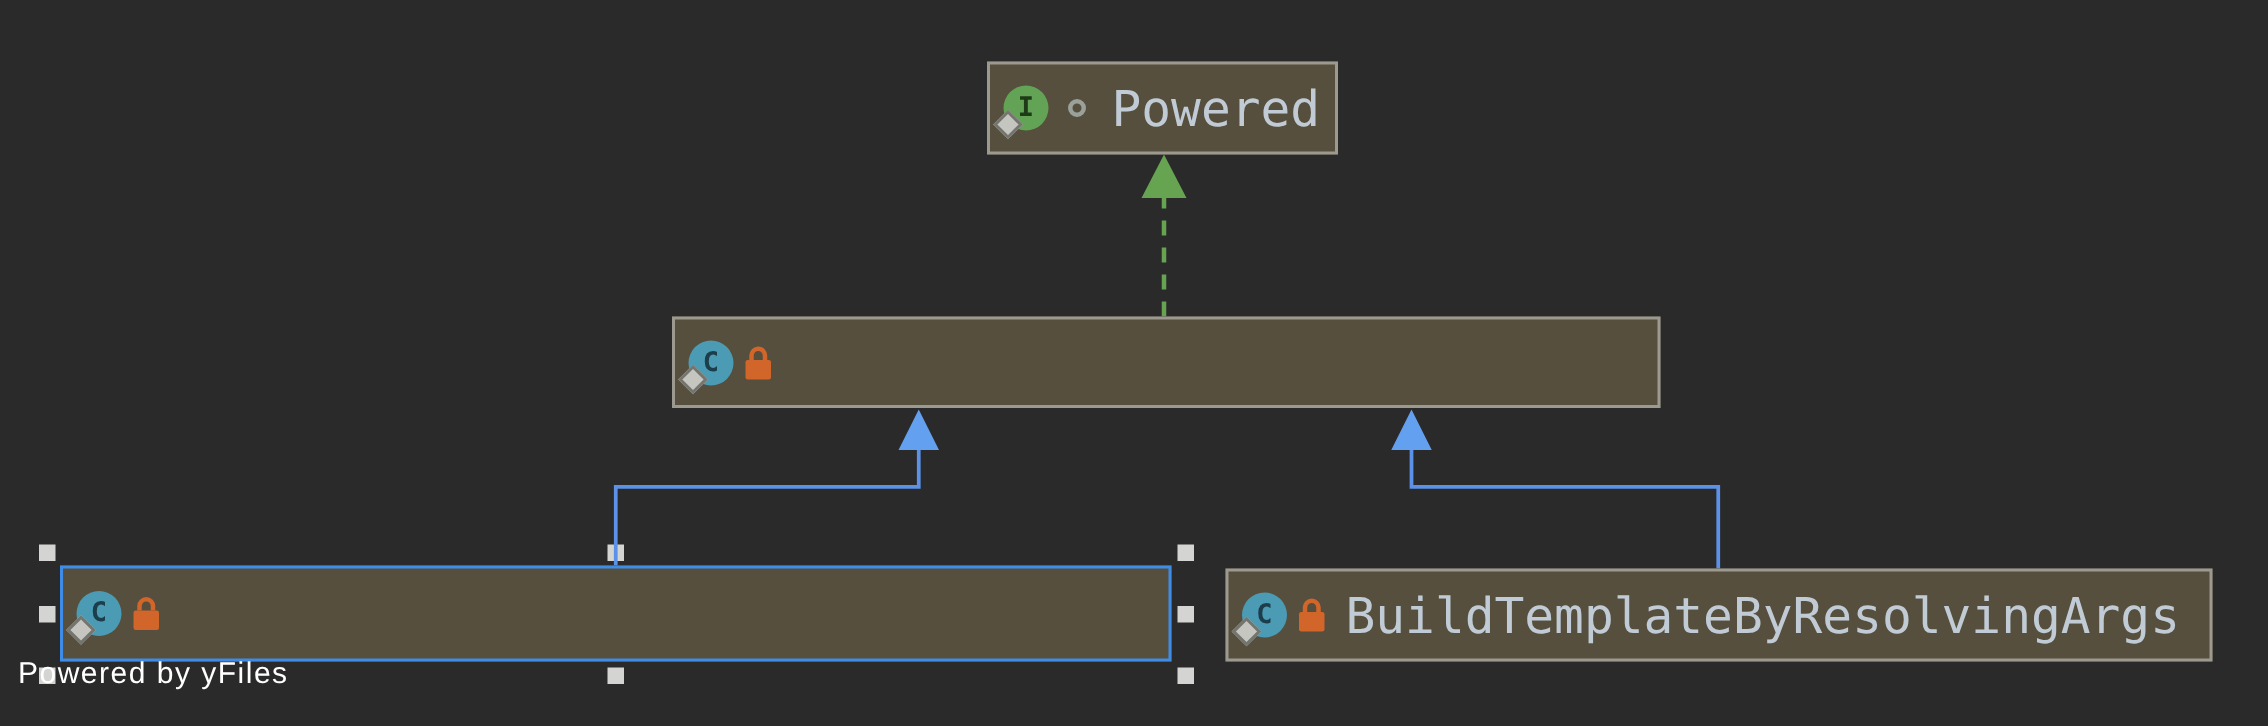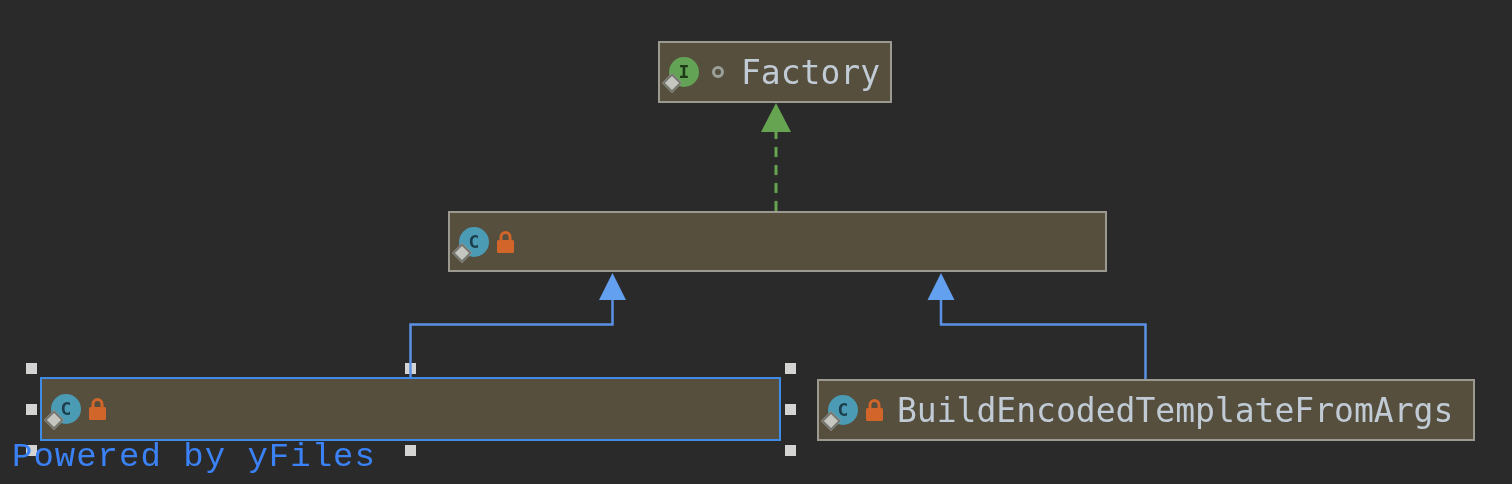--- a/index.html
+++ b/index.html
@@ -33,21 +33,21 @@
     background:#c6c6c0;border:2px solid #75756f;transform:rotate(45deg);
   }
   .lock{margin:0 13px 0 7px;flex:0 0 auto;display:block;}
   .ring{
     width:6px;height:6px;border:3px solid #9aa19b;border-radius:50%;
     margin:0 17px 0 13px;flex:0 0 auto;background:transparent;
   }
   
   .watermark{
     position:absolute;left:12px;top:438px;z-index:4;
-    font-family:Liberation Mono, monospace;font-size:34px;color:#3b82f6;
+    font-family:Liberation Sans, sans-serif;font-size:20px;color:#ffffff;
     letter-spacing:1px;
   }
 </style>
 </head>
 <body>
 
 <div class="canvas">
 
   <div class="handle" style="left:26px;top:363px"></div>
   <div class="handle" style="left:405px;top:363px"></div>
@@ -75,21 +75,21 @@
       <polygon points="941,273 927.5,300 954.5,300" fill="#64a0f0"></polygon>
     </g>
   </svg>
 
   <div class="node" style="left:658px;top:41px;width:234px;height:62px">
     <span class="type-icon interface-kind">
       <span class="circle">I</span>
       <span class="diamond"></span>
     </span>
     <span class="ring"></span>
-    <span class="node-label">Factory</span>
+    <span class="node-label">Powered</span>
   </div>
 
   <div class="node" style="left:448px;top:211px;width:659px;height:61px">
     <span class="type-icon class-kind">
       <span class="circle">C</span>
       <span class="diamond"></span>
     </span>
     <svg class="lock" width="19" height="24" viewBox="0 0 19 24">
       <path d="M5 10 V7 A4.5 4.5 0 0 1 14 7 V10" stroke="#d2652a" stroke-width="3" fill="none"></path>
       <rect x="1" y="10" width="17" height="13" rx="1.5" fill="#d2652a"></rect>
@@ -109,18 +109,18 @@
 
   <div class="node" style="left:817px;top:379px;width:658px;height:62px">
     <span class="type-icon class-kind">
       <span class="circle">C</span>
       <span class="diamond"></span>
     </span>
     <svg class="lock" width="19" height="24" viewBox="0 0 19 24">
       <path d="M5 10 V7 A4.5 4.5 0 0 1 14 7 V10" stroke="#d2652a" stroke-width="3" fill="none"></path>
       <rect x="1" y="10" width="17" height="13" rx="1.5" fill="#d2652a"></rect>
     </svg>
-    <span class="node-label">BuildEncodedTemplateFromArgs</span>
+    <span class="node-label">BuildTemplateByResolvingArgs</span>
   </div>
 
   <div class="watermark">Powered by yFiles</div>
 
 </div>
 
 </body></html>

